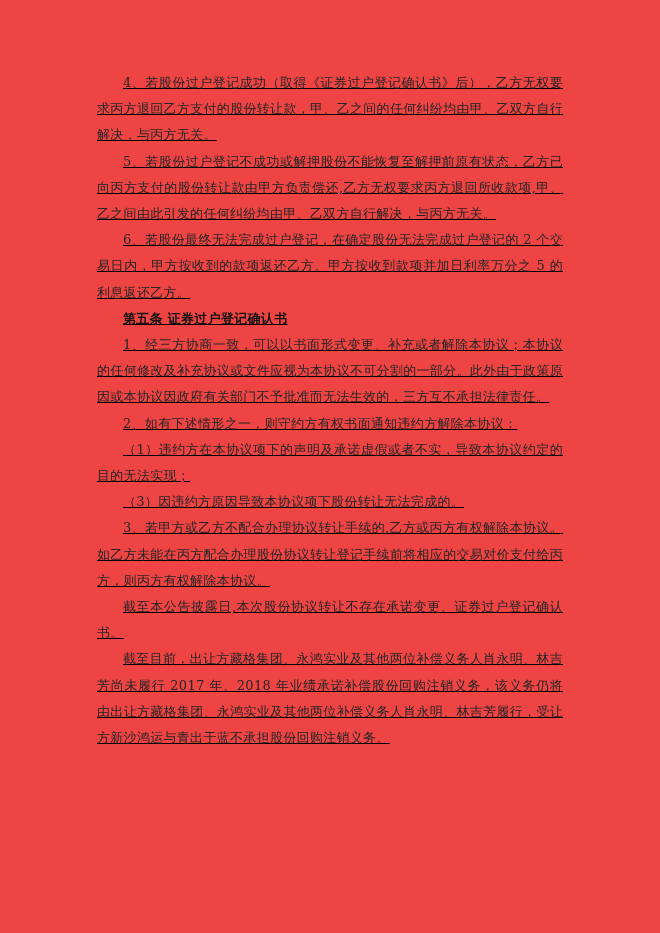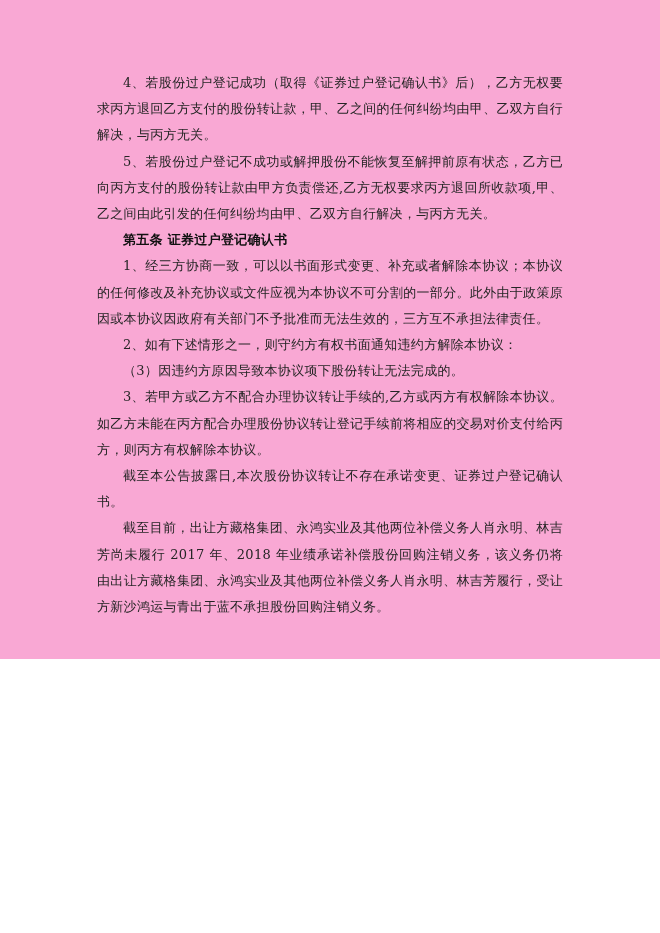--- a/index.html
+++ b/index.html
@@ -9,23 +9,24 @@
   }
   body {
     width: 660px;
     height: 933px;
     overflow: hidden;
     font-family: "DejaVu Serif", "Liberation Serif", serif;
   }
   .page {
     box-sizing: border-box;
     width: 660px;
-    height: 659px;
+    height: 933px;
     padding: 70px 97px 0 97px;
-    background: #f9a8d4;
+    background: #ef4444;
+    text-decoration: underline;
   }
   .doc p {
     margin: 0;
     font-size: 13px;
     line-height: 26.2px;
     letter-spacing: 0.3px;
     color: #252525;
     text-align: justify;
     text-justify: inter-character;
     text-indent: 2em;
@@ -36,21 +37,23 @@
     color: #111111;
   }
 </style>
 </head>
 <body>
 
 <div class="page">
   <div class="doc">
     <p>4、若股份过户登记成功（取得《证券过户登记确认书》后），乙方无权要求丙方退回乙方支付的股份转让款，甲、乙之间的任何纠纷均由甲、乙双方自行解决，与丙方无关。</p>
     <p>5、若股份过户登记不成功或解押股份不能恢复至解押前原有状态，乙方已向丙方支付的股份转让款由甲方负责偿还,乙方无权要求丙方退回所收款项,甲、乙之间由此引发的任何纠纷均由甲、乙双方自行解决，与丙方无关。</p>
+    <p>6、若股份最终无法完成过户登记，在确定股份无法完成过户登记的 2 个交易日内，甲方按收到的款项返还乙方。甲方按收到款项并加日利率万分之 5 的利息返还乙方。</p>
     <p class="heading">第五条 证券过户登记确认书</p>
     <p>1、经三方协商一致，可以以书面形式变更、补充或者解除本协议；本协议的任何修改及补充协议或文件应视为本协议不可分割的一部分。此外由于政策原因或本协议因政府有关部门不予批准而无法生效的，三方互不承担法律责任。</p>
     <p>2、如有下述情形之一，则守约方有权书面通知违约方解除本协议：</p>
+    <p>（1）违约方在本协议项下的声明及承诺虚假或者不实，导致本协议约定的目的无法实现；</p>
     <p>（3）因违约方原因导致本协议项下股份转让无法完成的。</p>
     <p>3、若甲方或乙方不配合办理协议转让手续的,乙方或丙方有权解除本协议。如乙方未能在丙方配合办理股份协议转让登记手续前将相应的交易对价支付给丙方，则丙方有权解除本协议。</p>
     <p>截至本公告披露日,本次股份协议转让不存在承诺变更、证券过户登记确认书。</p>
     <p>截至目前，出让方藏格集团、永鸿实业及其他两位补偿义务人肖永明、林吉芳尚未履行 2017 年、2018 年业绩承诺补偿股份回购注销义务，该义务仍将由出让方藏格集团、永鸿实业及其他两位补偿义务人肖永明、林吉芳履行，受让方新沙鸿运与青出于蓝不承担股份回购注销义务。</p>
   </div>
 </div>
 
 </body></html>

